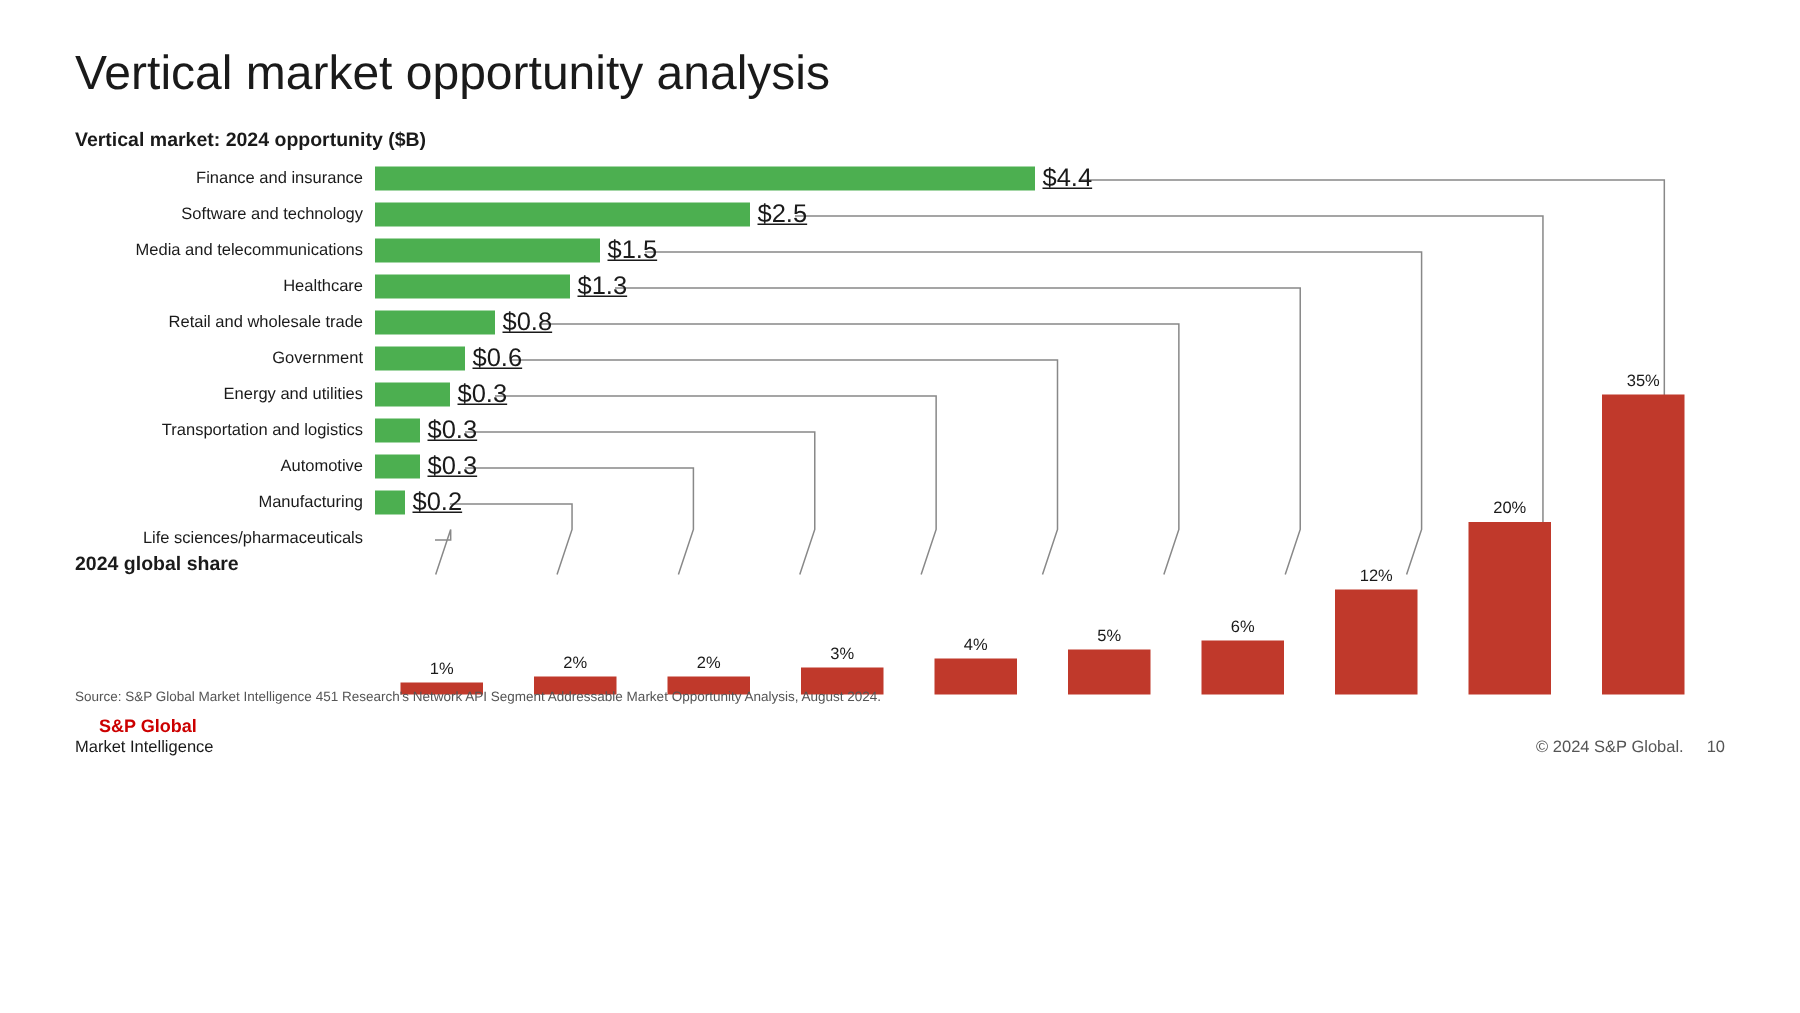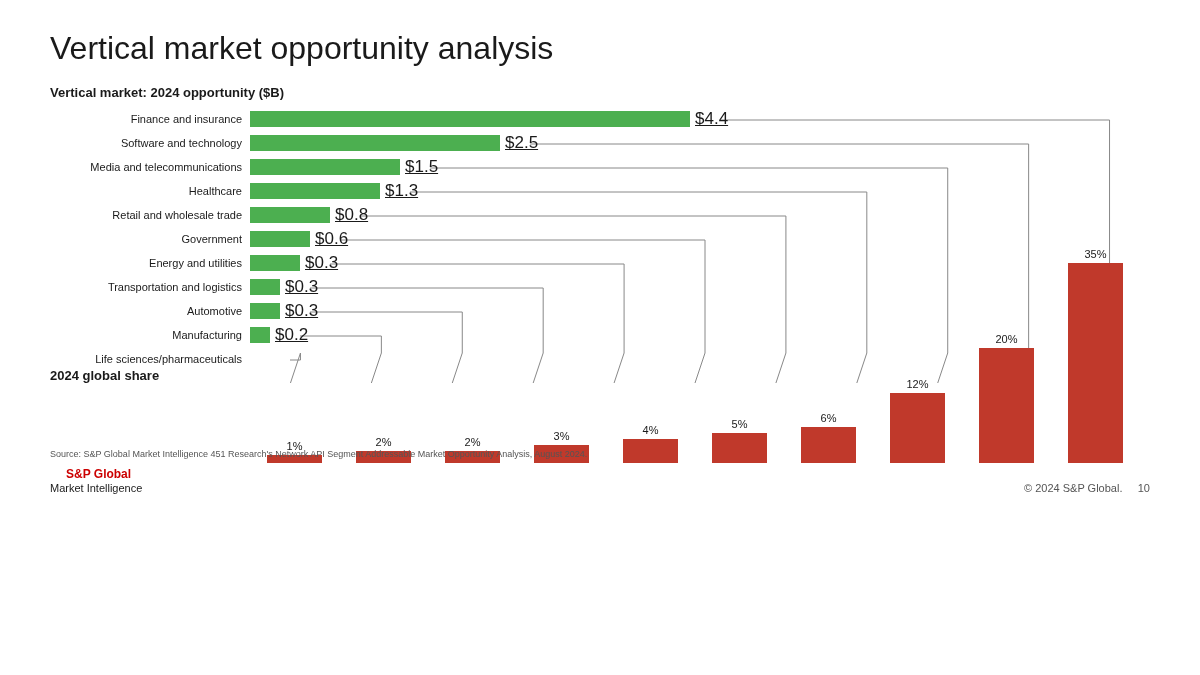--- a/index.html
+++ b/index.html
@@ -91,21 +91,21 @@
     }
 
     .vbar-bar {
       background: #c0392b;
       width: 62%;
     }
 
     
     .footer {
       position: absolute;
-      bottom: 28px;
+      bottom: 18px;
       left: 50px;
       right: 50px;
       display: flex;
       align-items: flex-end;
       justify-content: space-between;
     }
 
     .footer-left {
       display: flex;
       flex-direction: column;

